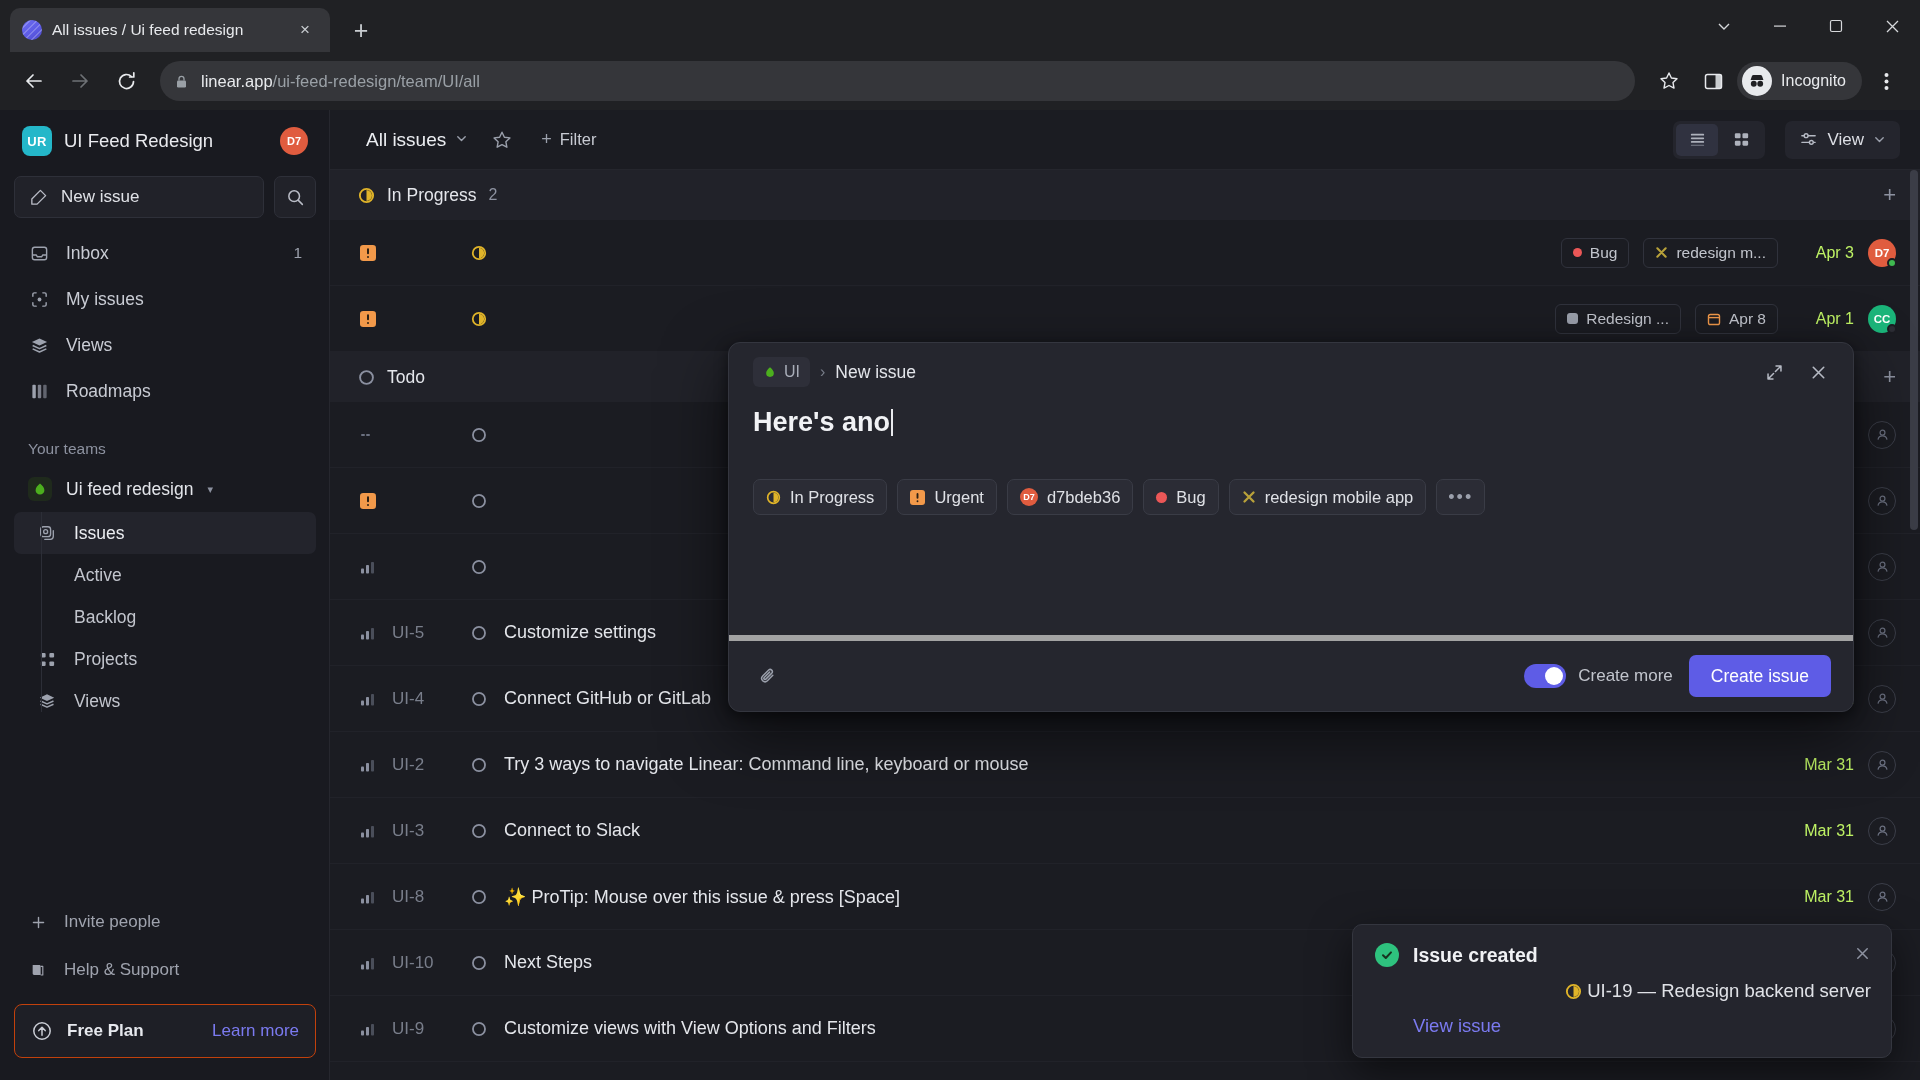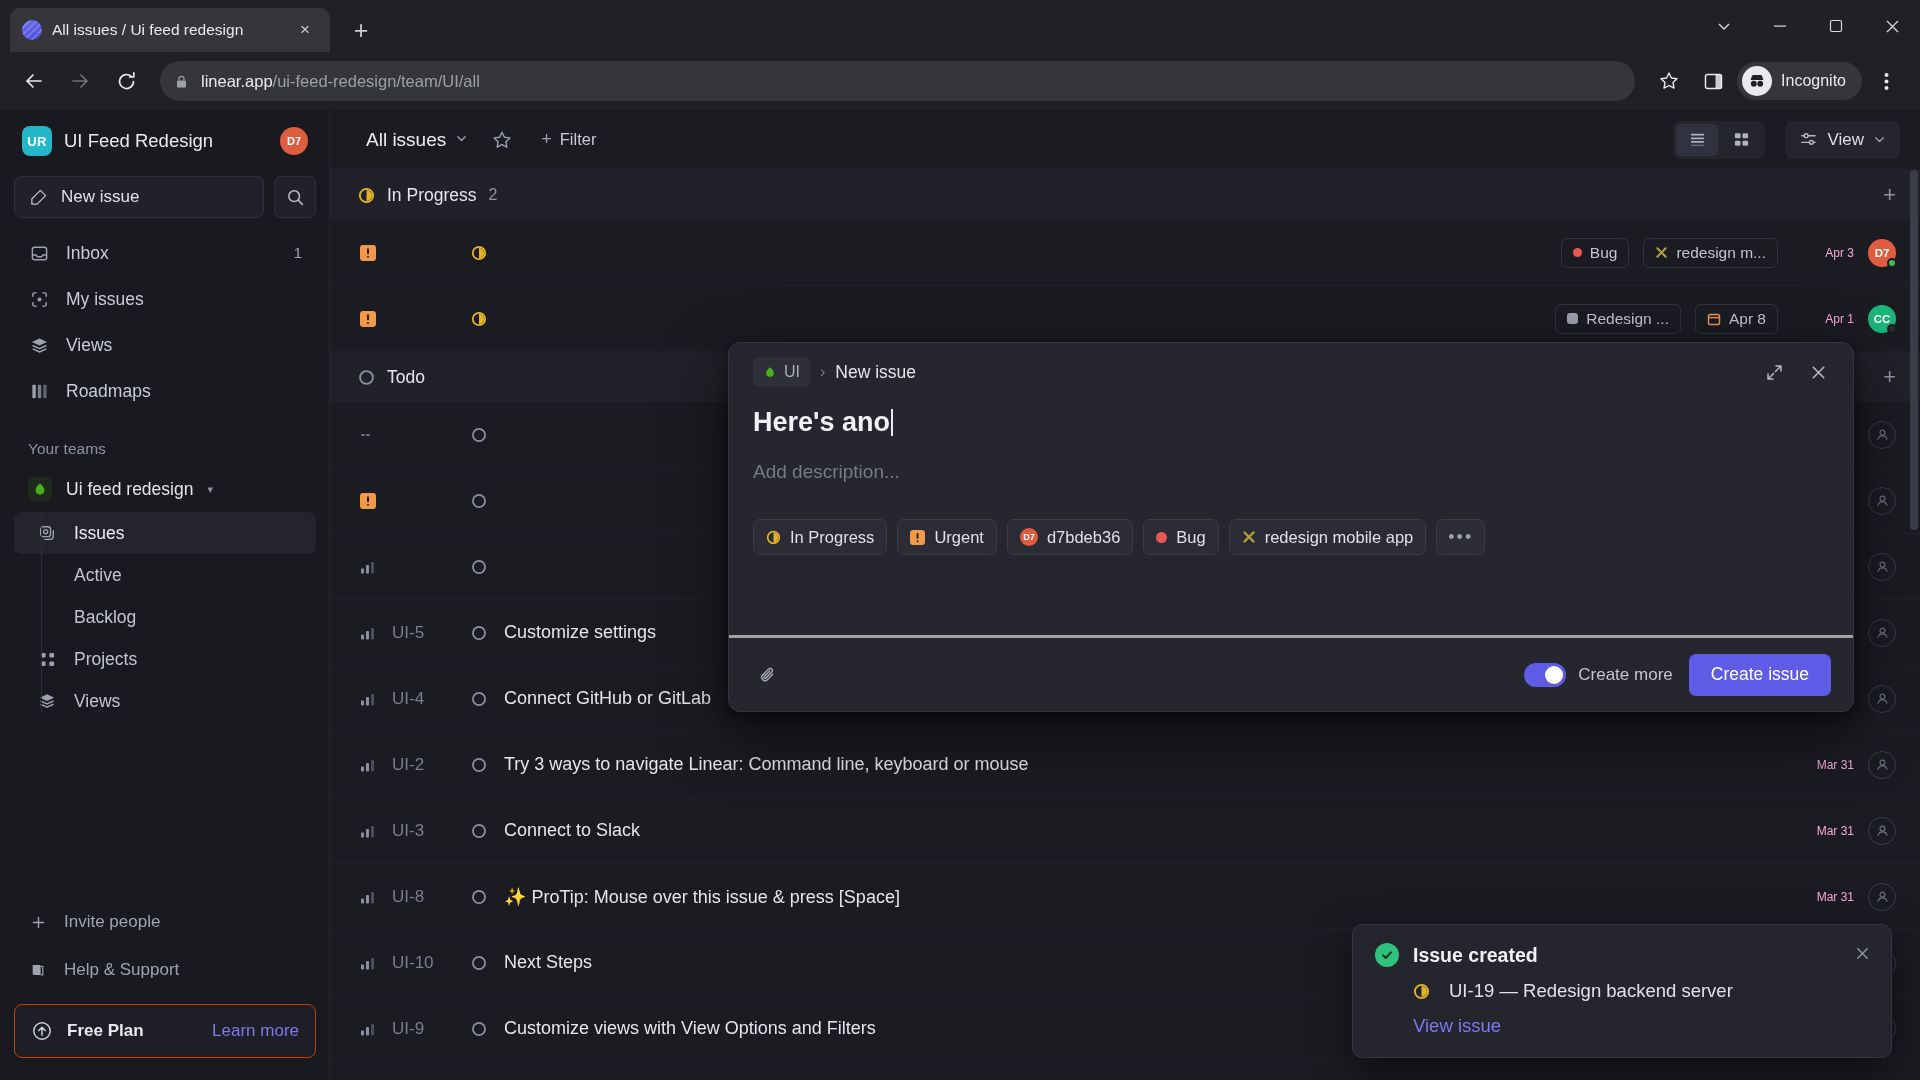--- a/index.html
+++ b/index.html
@@ -113,21 +113,21 @@
   .group-hdr .gcount { color: #8d92a0; font-size: 16px; }
   .group-hdr .plus { margin-left: auto; color: #8d92a0; font-size: 22px; font-weight: 300; }
 
   .row { height: 66px; display: flex; align-items: center; gap: 14px; padding: 0 24px 0 28px; border-bottom: 1px solid #212229; }
   .row .prio { width: 20px; flex:none; display:flex; align-items:center; justify-content:center; }
   .row .key { color: #797e8b; font-size: 17px; width: 62px; flex:none; }
   .row .state { width: 22px; flex:none; display:flex; align-items:center; justify-content:center; }
   .row .title { color: #e4e6eb; font-size: 18px; flex: 1; white-space: nowrap; overflow: hidden; text-overflow: ellipsis; }
   .row .meta { display: flex; align-items: center; gap: 14px; flex: none; }
   .chip-sm { height: 30px; border: 1px solid #30323c; border-radius: 6px; display: flex; align-items: center; gap: 8px; padding: 0 11px; color: #c2c5cd; font-size: 15.5px; white-space: nowrap; }
-  .date { color: #f9a8d4; font-size: 12px; width: 62px; text-align: right; }
+  .date { color: #bef264; font-size: 16px; width: 62px; text-align: right; }
   .av { width: 28px; height: 28px; border-radius: 50%; display:flex; align-items:center; justify-content:center; color:#fff; font-size:11.5px; font-weight:700; flex:none; position: relative; }
   .av.ghost { border: 1.5px solid #3b3e49; background: transparent; }
   .av .dot { position:absolute; right:-1px; bottom:-1px; width:10px; height:10px; border-radius:50%; border:2px solid #1b1c22; }
 
   
   .scrim { position: absolute; inset: 0; background: rgba(0,0,0,0); pointer-events:none; }
   .modal {
     position: absolute; left: 398px; top: 232px; width: 1126px; height: 370px;
     background: #25262e; border: 1px solid #34363f; border-radius: 12px;
     box-shadow: 0 22px 64px rgba(0,0,0,.6), 0 4px 14px rgba(0,0,0,.45);
@@ -142,40 +142,40 @@
 
   .modal-body { padding: 0 24px; }
   .issue-title { color: #f1f2f5; font-size: 27px; font-weight: 600; height: 42px; display: flex; align-items: center; position: relative; }
   .caret-bar { display:inline-block; width:2px; height:27px; background:#e9eaee; margin-left:1px; }
   .issue-desc { color: #767b87; font-size: 19px; padding-top: 18px; }
 
   .chips { display: flex; align-items: center; gap: 10px; padding: 36px 24px 0; flex-wrap: wrap; }
   .chip { height: 36px; background: #2b2c35; border: 1px solid #3a3c46; border-radius: 7px; display: flex; align-items: center; gap: 9px; padding: 0 12px; color: #dfe1e6; font-size: 16.5px; white-space: nowrap; }
   .chip.more { padding: 0 11px; color: #9ba0ac; font-size: 18px; letter-spacing: 2px; }
 
-  .modal-ftr { margin-top: auto; height: 76px; border-top: 3px solid #a3a3a3; display: flex; align-items: center; padding: 0 22px; gap: 16px; }
+  .modal-ftr { margin-top: auto; height: 76px; border-top: 6px solid #a3a3a3; display: flex; align-items: center; padding: 0 22px; gap: 16px; }
   .attach { width: 34px; height: 34px; display:flex; align-items:center; justify-content:center; color:#9ba0ac; }
   .ftr-sp { flex: 1; }
   .toggle-wrap { display: flex; align-items: center; gap: 12px; }
   .toggle { width: 42px; height: 24px; border-radius: 12px; background: #5e5ce6; position: relative; }
   .toggle .knob { position: absolute; top: 3px; right: 3px; width: 18px; height: 18px; border-radius: 50%; background: #fff; }
   .toggle-lbl { color: #c2c5cd; font-size: 17px; }
   .create-btn { height: 42px; background: #5e5ce6; border-radius: 7px; display: flex; align-items: center; padding: 0 22px; color: #fff; font-size: 17.5px; font-weight: 500; }
 
   
   .toast {
     position: absolute; right: 28px; bottom: 22px; width: 540px;
     background: #24252d; border: 1px solid #34363f; border-radius: 10px;
     box-shadow: 0 14px 40px rgba(0,0,0,.55); padding: 18px 20px 20px 22px;
   }
   .toast-row1 { display: flex; align-items: flex-end; gap: 14px; }
   .toast-check { width: 24px; height: 24px; border-radius: 50%; background: #2ec27e; display:flex; align-items:center; justify-content:center; flex:none; }
   .toast-title { color: #f0f1f4; font-size: 19.5px; font-weight: 600; flex: 1; }
   .toast-x { color: #8d92a0; font-size: 19px; }
-  .toast-row2 { display: flex; align-items: center; gap: 19px; padding: 13px 0 0 38px; }
+  .toast-row2 { display: flex; align-items: center; gap: 5px; padding: 13px 0 0 38px; justify-content: flex-end; }
   .toast-sub { color: #e0e2e7; font-size: 18.5px; }
   .toast-link { color: #7b7af0; font-size: 18.5px; padding: 13px 0 0 38px; display:block; }
 
   .scrollbar { position:absolute; right:2px; top:60px; width:8px; height:360px; border-radius:4px; background:#3b3d47; }
 </style>
 </head>
 <body>
 
 <div class="browser">
 
@@ -891,21 +891,20 @@
                 <path d="M4.5 4.5l11 11M15.5 4.5l-11 11" stroke="currentColor" stroke-width="1.7" stroke-linecap="round"></path>
               </svg>
           </span>
         </div>
 
         <div class="modal-body">
           <div class="issue-title">
             <span>Here's ano</span>
               <span class="caret-bar"></span>
           </div>
-          <div class="issue-desc">Add description...</div>
         </div>
 
         <div class="chips">
           <span class="chip">
             <span style="display:flex">
               <svg width="15" height="15" viewBox="0 0 18 18">
                   <circle cx="9" cy="9" r="7" fill="none" stroke="#e0b429" stroke-width="2"></circle>
                   <path d="M9 3.2a5.8 5.8 0 0 1 0 11.6z" fill="#e0b429"></path>
                 </svg>
             </span>

